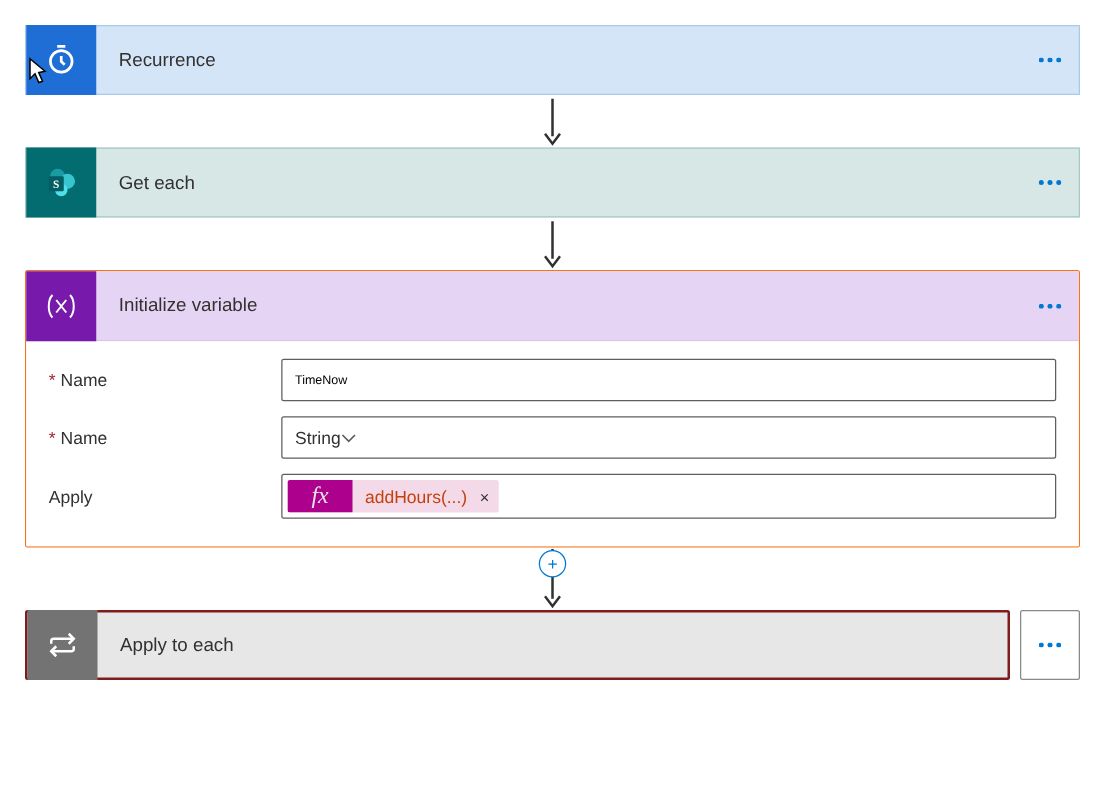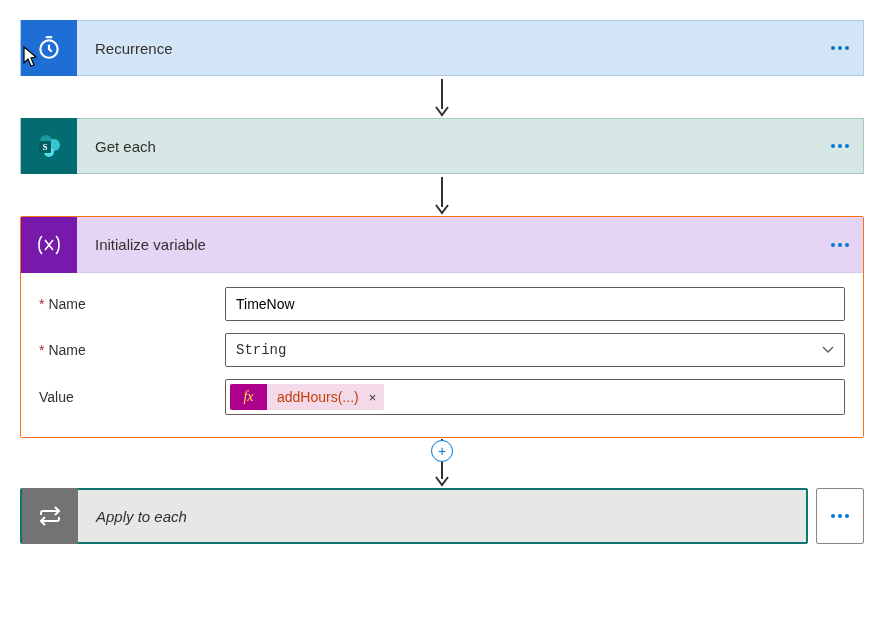--- a/index.html
+++ b/index.html
@@ -69,34 +69,33 @@
   .field-row:last-child { margin-bottom: 0; }
   .field-label { width: 170px; font-size: 14px; color: #323130; display:flex; align-items:center; }
   .req { color: #a4262c; margin-right: 4px; }
   .field-input-wrap { flex: 1; }
   .text-input {
     width: 100%;
     height: 34px;
     border: 1px solid #605e5c;
     border-radius: 2px;
     padding: 0 10px;
-    font-size: 14px;
+    font-size: 10px;
     font-family: inherit;
   }
   .select-input {
     width: 100%;
     height: 34px;
     border: 1px solid #605e5c;
     border-radius: 2px;
     padding: 0 10px;
     font-size: 14px;
-    font-family: Liberation Mono, monospace;
-    display: flex;
-    align-items: center;
-    justify-content: space-between;
+    font-family: Liberation Sans, sans-serif;
+    display: flex;
+    align-items: center;
     background: #fff;
     cursor: pointer;
   }
   .chevron { color: #605e5c; }
 
   .value-box {
     width: 100%;
     min-height: 36px;
     border: 1px solid #605e5c;
     border-radius: 2px;
@@ -108,30 +107,30 @@
   }
   .token {
     display: inline-flex;
     align-items: center;
     background: #f4d9e8;
     border-radius: 2px;
     height: 26px;
     overflow: hidden;
   }
   .token-icon {
-    width: 37px;
+    width: 52px;
     height: 26px;
     background: #ad008c;
-    color: #fde047;
+    color: #e5e5e5;
     display: flex;
     align-items: center;
     justify-content: center;
     font-style: italic;
     font-family: Georgia, serif;
-    font-size: 14px;
+    font-size: 19px;
   }
   .token-label {
     padding: 0 8px 0 10px;
     font-size: 14px;
     color: #c2410c;
   }
   .token-close {
     padding: 0 8px 0 2px;
     color: #323130;
     cursor: pointer;
@@ -144,23 +143,22 @@
     align-items: stretch;
     gap: 8px;
     width: 100%;
   }
   .applyeach .header-main {
     flex: 1;
     display: flex;
     align-items: center;
     height: 56px;
     background: #e7e7e7;
-    border: 2px solid #0f766e;
-    border-radius: 2px;
-    font-style: italic;
+    border: 2px solid #7f1d1d;
+    border-radius: 2px;
   }
   .applyeach .icon-box { background: #737373; }
   .applyeach .menu-ext {
     width: 48px;
     height: 56px;
     border: 1px solid #8a8886;
     border-radius: 2px;
     display: flex;
     align-items: center;
     justify-content: center;
@@ -312,21 +310,21 @@
             <span class="chevron">
               <svg width="12" height="8" viewBox="0 0 12 8">
                   <path d="M1 1 L6 6 L11 1" fill="none" stroke="#605e5c" stroke-width="1.4"></path>
                 </svg>
             </span>
           </div>
         </div>
       </div>
       <div class="field-row">
         <div class="field-label">
-            <span>Value</span>
+            <span>Apply</span>
           </div>
         <div class="field-input-wrap">
           <div class="value-box">
             <span class="token">
               <span class="token-icon">fx</span>
               <span class="token-label">addHours(...)</span>
               <span class="token-close">×</span>
             </span>
           </div>
         </div>

